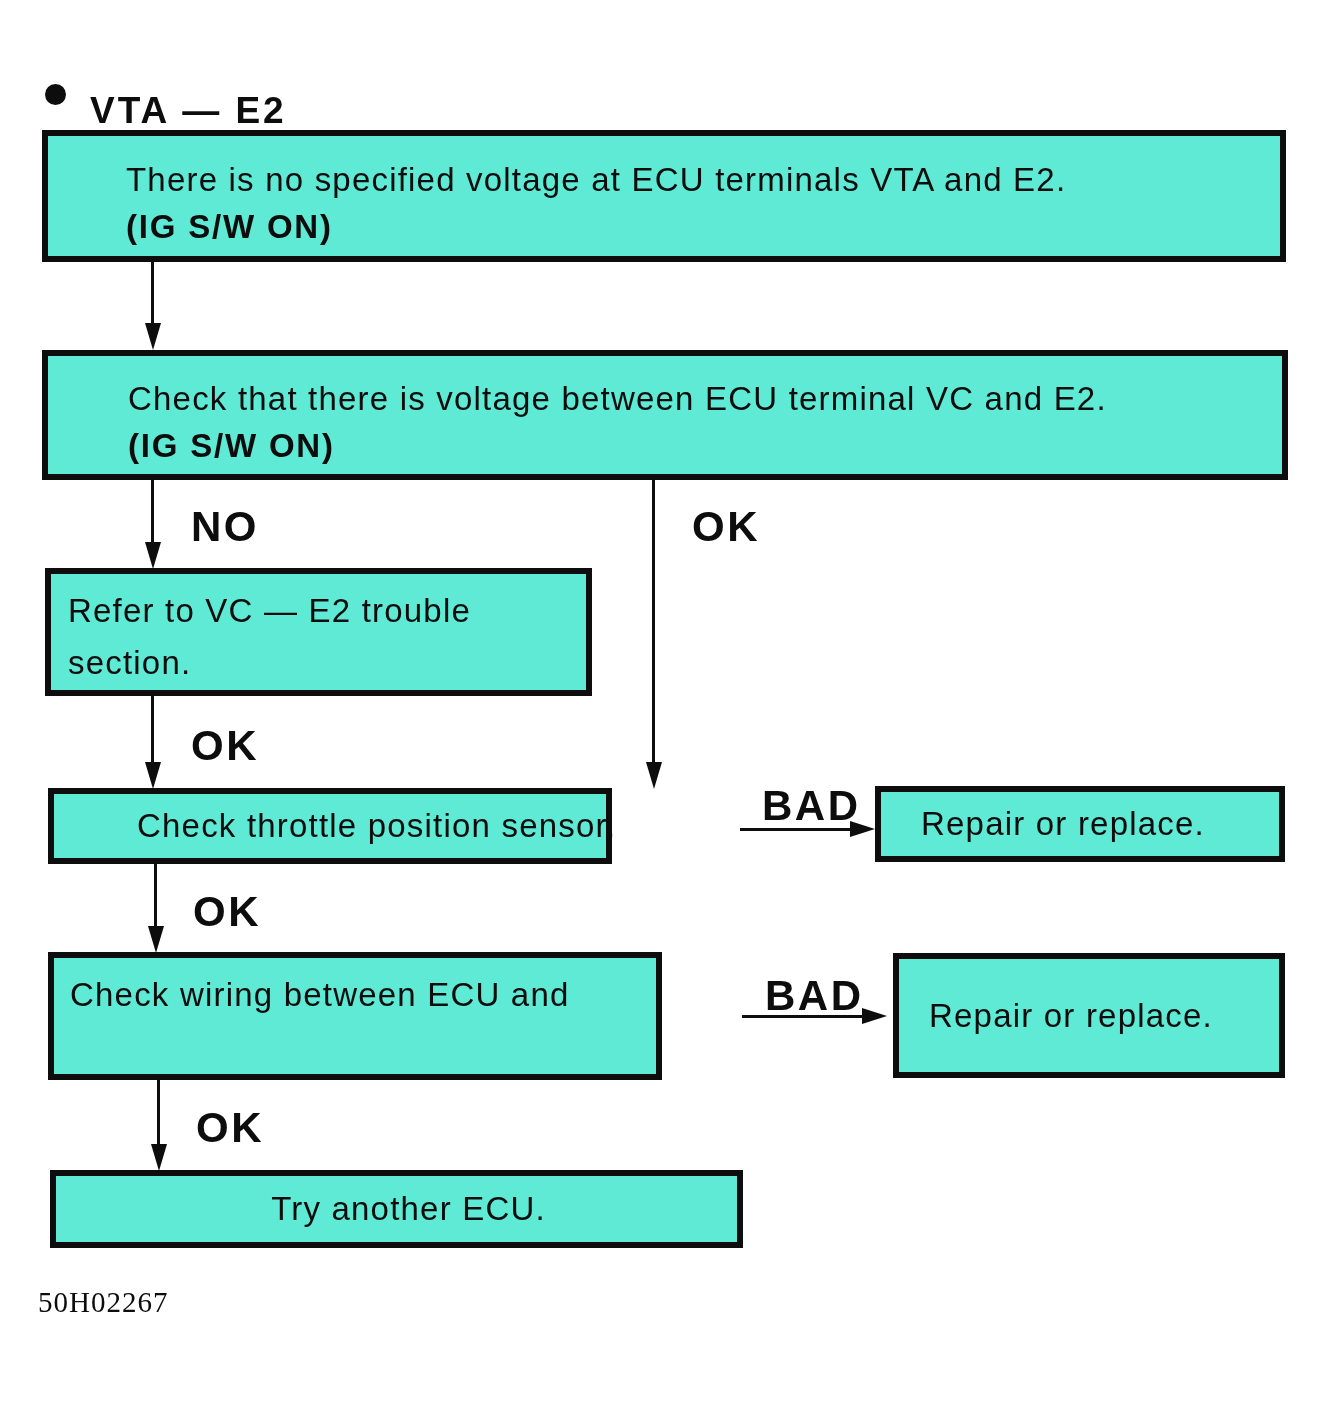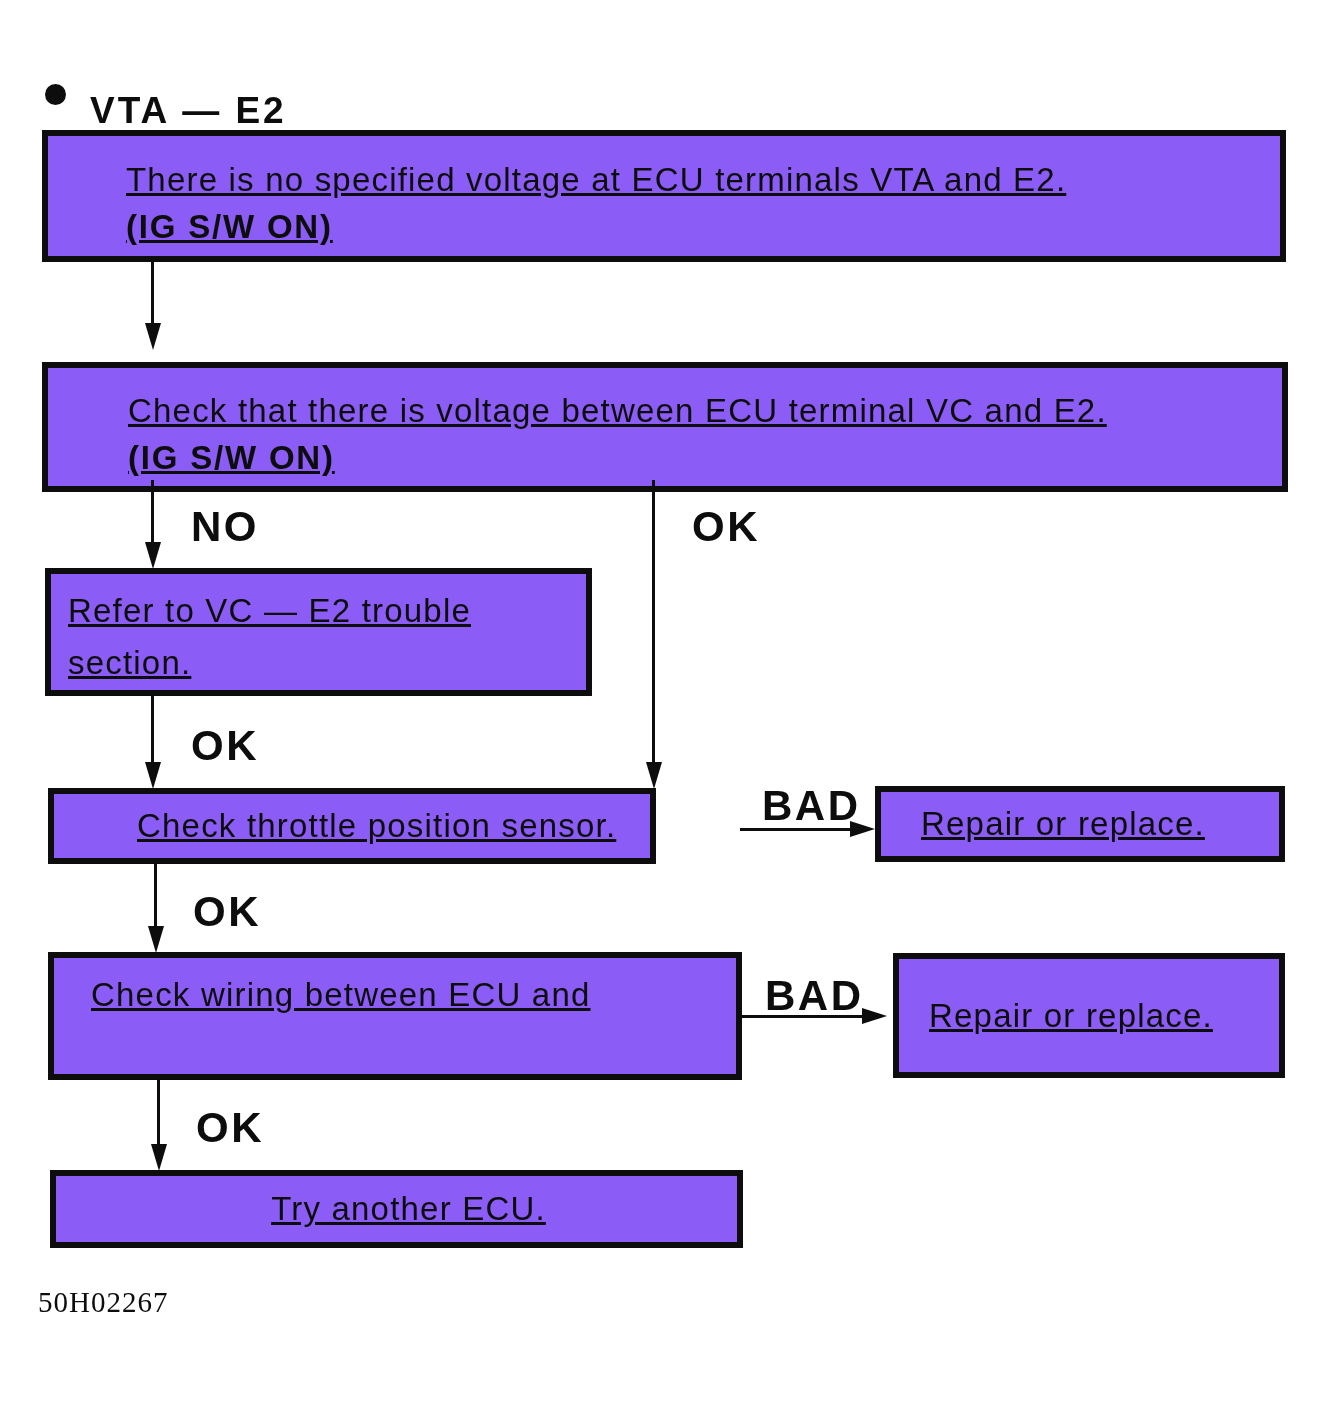--- a/index.html
+++ b/index.html
@@ -26,26 +26,25 @@
   .page-title {
     position: absolute;
     font-size: 37px;
     font-weight: bold;
     letter-spacing: 3px;
     white-space: nowrap;
   }
   .flow-box {
     position: absolute;
     border: 6px solid #0d0d0d;
-    background: #8b5cf6;
+    background: #5eead4;
     box-sizing: border-box;
     font-size: 33px;
     letter-spacing: 1.2px;
     white-space: nowrap;
-    text-decoration: underline;
   }
   .flow-box.centered {
     display: flex;
     flex-direction: column;
     justify-content: center;
   }
   .box-line {
     display: block;
   }
   .bold-line {
@@ -103,21 +102,21 @@
   <div class="page-title" style="left:90px; top:70px;margin-top:20px;">VTA — E2</div>
 
   <div class="flow-box" style="left:42px; top:130px; width:1244px; height:132px; padding:20px 0 0 78px;">
     <span class="box-line" style="line-height:47px;">There is no specified voltage at ECU terminals VTA and E2.</span>
     <span class="box-line bold-line" style="line-height:47px;">(IG S/W ON)</span>
   </div>
 
   <div class="vline" style="left:151px; top:262px; height:62px;"></div>
   <div class="arrow-down" style="left:145px; top:323px;"></div>
 
-  <div class="flow-box" style="left:42px; top:350px; width:1246px; height:130px; padding:19px 0 0 80px;margin-top:12px;">
+  <div class="flow-box" style="left:42px; top:350px; width:1246px; height:130px; padding:19px 0 0 80px;">
     <span class="box-line" style="line-height:47px;">Check that there is voltage between ECU terminal VC and E2.</span>
     <span class="box-line bold-line" style="line-height:47px;">(IG S/W ON)</span>
   </div>
 
   <div class="vline" style="left:151px; top:480px; height:64px;"></div>
   <div class="arrow-down" style="left:145px; top:542px;"></div>
   <div class="branch-label" style="left:191px; top:503px;">NO</div>
 
   <div class="vline" style="left:652px; top:480px; height:284px;"></div>
   <div class="arrow-down" style="left:646px; top:762px;"></div>
@@ -125,37 +124,37 @@
 
   <div class="flow-box" style="left:45px; top:568px; width:547px; height:128px; padding:11px 16px 0 17px;">
     <span class="box-line" style="line-height:52px;">Refer to VC — E2 trouble</span>
     <span class="box-line" style="line-height:52px;">section.</span>
   </div>
 
   <div class="vline" style="left:151px; top:696px; height:68px;"></div>
   <div class="arrow-down" style="left:145px; top:762px;"></div>
   <div class="branch-label" style="left:191px; top:722px;">OK</div>
 
-  <div class="flow-box centered" style="left:48px; top:788px; width:608px; height:76px; padding-left:83px;">
+  <div class="flow-box centered" style="left:48px; top:788px; width:564px; height:76px; padding-left:83px;">
     <span class="box-line">Check throttle position sensor.</span>
   </div>
 
   <div class="hline" style="left:740px; top:828px; width:115px;"></div>
   <div class="arrow-right" style="left:850px; top:821px;"></div>
   <div class="branch-label" style="left:762px; top:782px;">BAD</div>
 
   <div class="flow-box centered" style="left:875px; top:786px; width:410px; height:76px; padding-left:40px;">
     <span class="box-line">Repair or replace.</span>
   </div>
 
   <div class="vline" style="left:154px; top:864px; height:64px;"></div>
   <div class="arrow-down" style="left:148px; top:926px;"></div>
   <div class="branch-label" style="left:193px; top:888px;">OK</div>
 
-  <div class="flow-box" style="left:48px; top:952px; width:694px; height:128px; padding:11px 0 0 37px;">
+  <div class="flow-box" style="left:48px; top:952px; width:614px; height:128px; padding:11px 0 0 16px;">
     <span class="box-line" style="line-height:52px;">Check wiring between ECU and</span>
   </div>
 
   <div class="hline" style="left:742px; top:1015px; width:124px;"></div>
   <div class="arrow-right" style="left:862px; top:1008px;"></div>
   <div class="branch-label" style="left:765px; top:972px;">BAD</div>
 
   <div class="flow-box centered" style="left:893px; top:953px; width:392px; height:125px; padding-left:30px;">
     <span class="box-line">Repair or replace.</span>
   </div>

